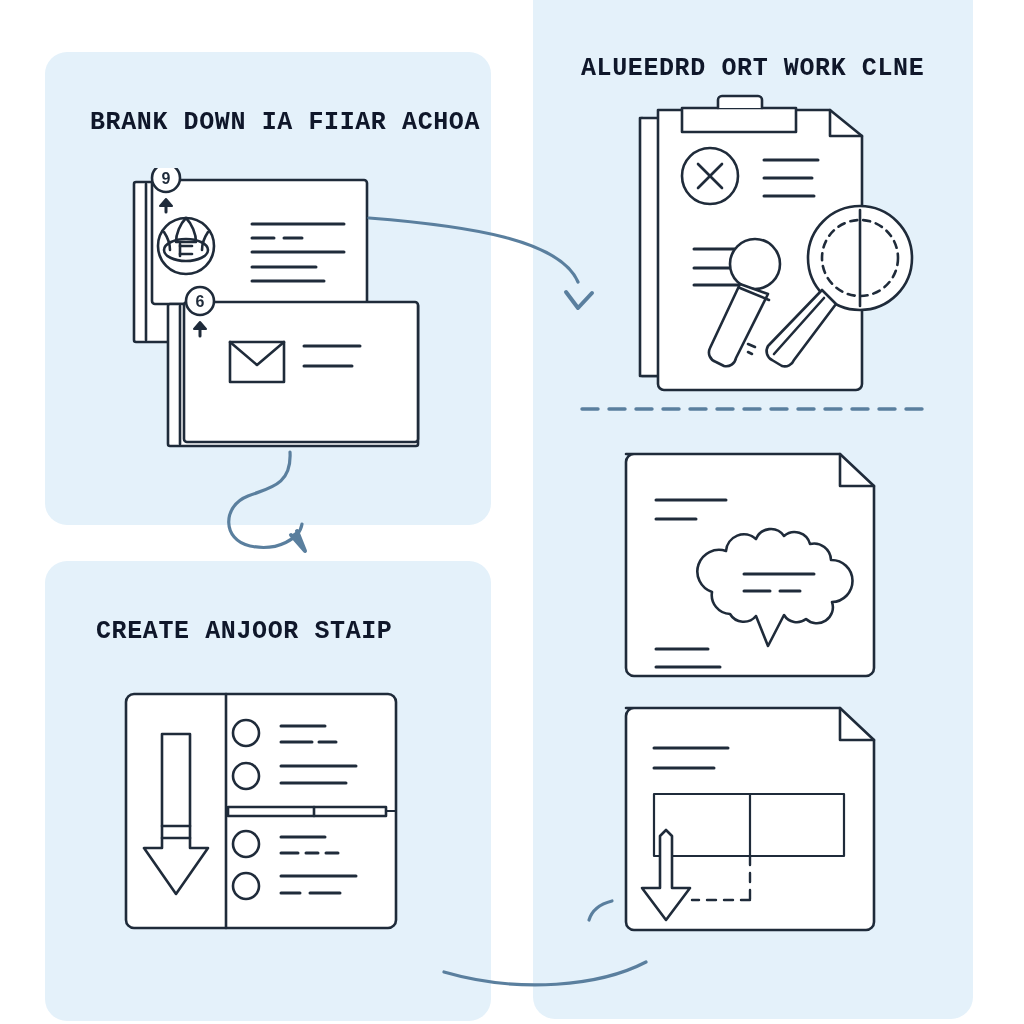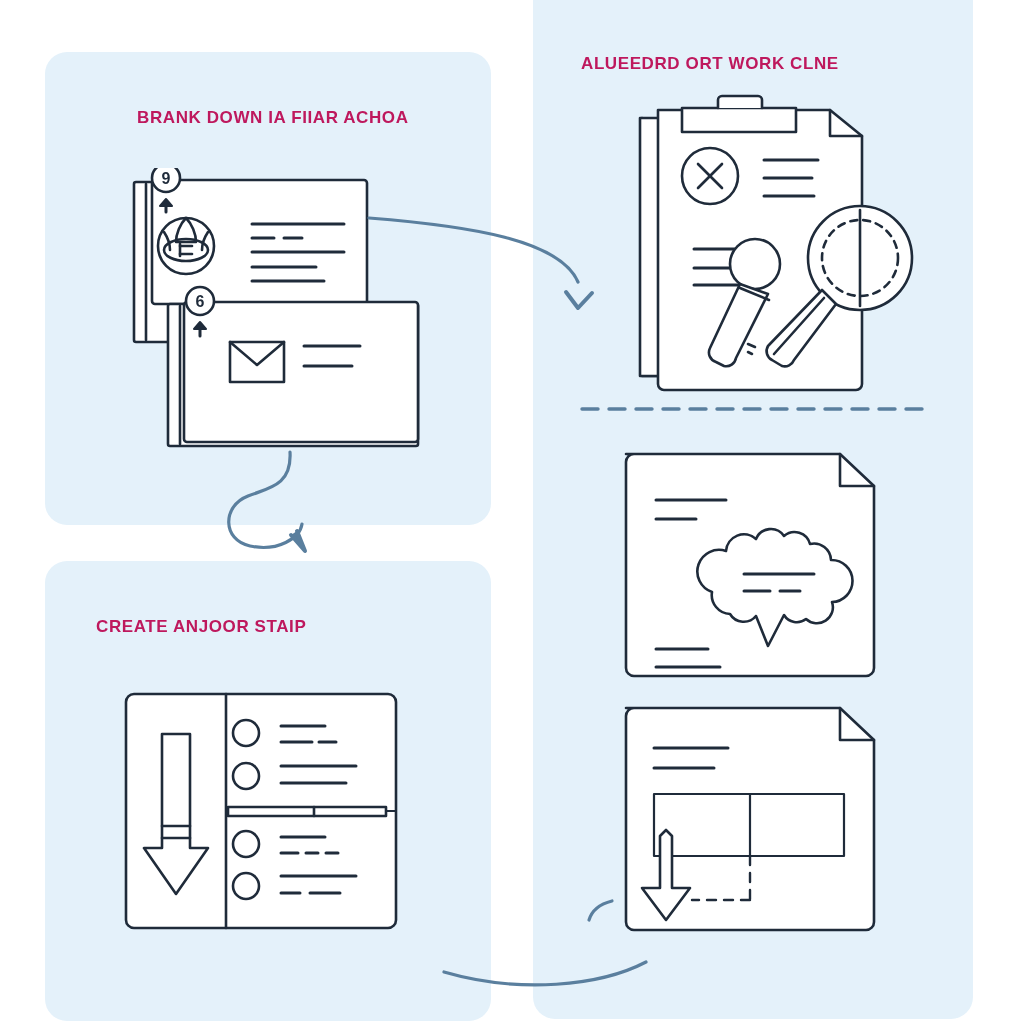--- a/index.html
+++ b/index.html
@@ -17,28 +17,28 @@
     border-radius:22px;
   }
   
   #panel-breakdown{left:45px;top:52px;width:446px;height:473px;}
   #panel-create{left:45px;top:561px;width:446px;height:460px;}
   
   #panel-review{left:533px;top:0px;width:440px;height:1019px;border-radius:0 0 22px 22px;}
 
   .heading{
     position:absolute;
-    color:#be185d;
-    font-size:17px;
+    color:#0f172a;
+    font-size:25px;
     font-weight:bold;
     letter-spacing:0.6px;
     white-space:nowrap;
-    font-family:Liberation Sans, sans-serif;
+    font-family:Liberation Mono, monospace;
   }
-  #heading-breakdown{left:90px;top:108px;margin-left:47px;}
+  #heading-breakdown{left:90px;top:108px;}
   #heading-review{left:581px;top:54px;}
   #heading-create{left:96px;top:617px;}
 
   svg{display:block;}
   .art{position:absolute;}
   #art-cards{left:118px;top:168px;}
   #art-clipboard{left:612px;top:86px;}
   #art-checklist{left:118px;top:686px;}
   #art-bubble-doc{left:608px;top:436px;}
   #art-table-doc{left:608px;top:698px;}

